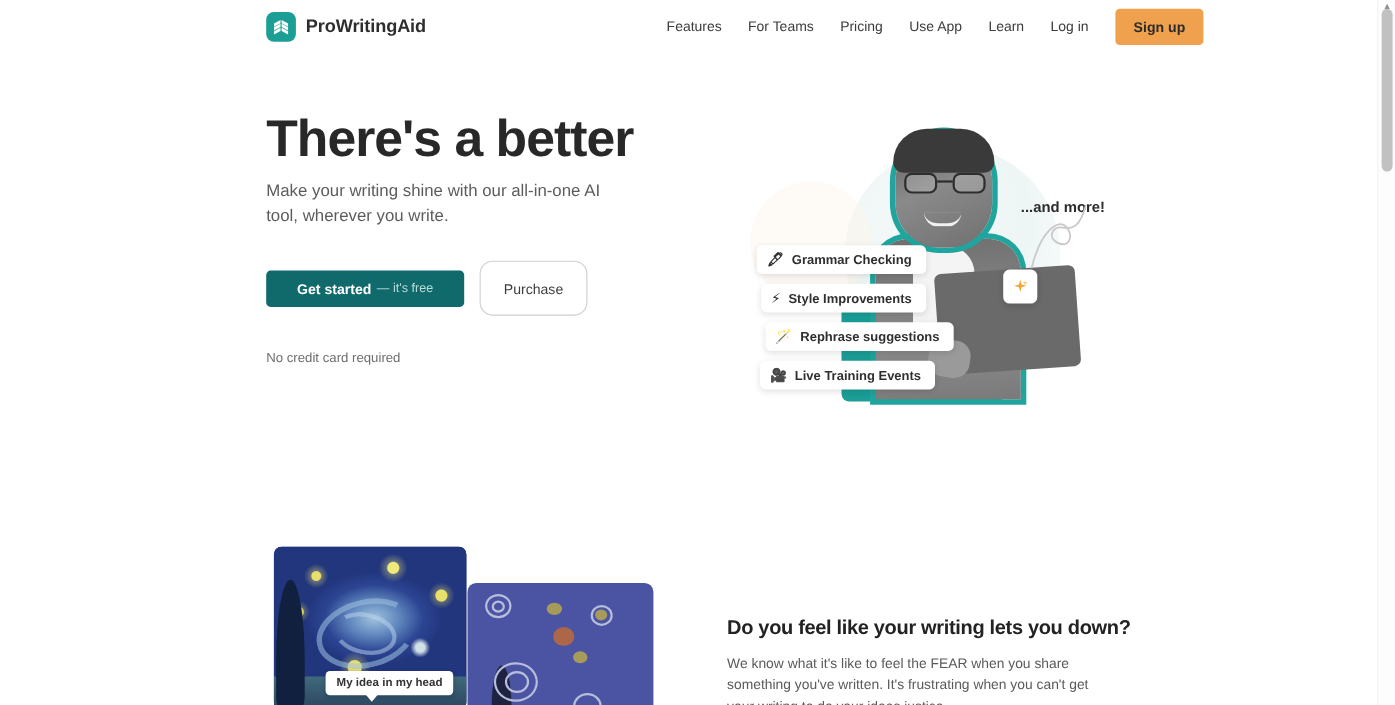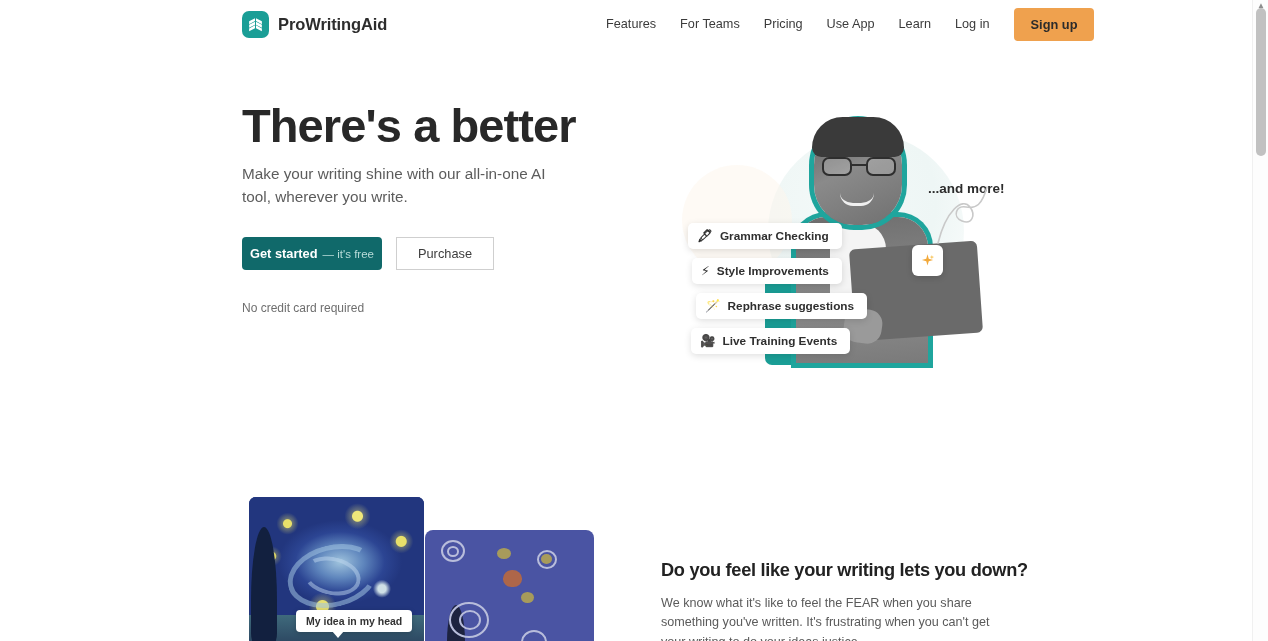--- a/index.html
+++ b/index.html
@@ -143,43 +143,43 @@
     margin-top: 29px;
     display: flex;
     align-items: center;
     gap: 14px;
   }
   .btn-primary {
     background: #10696a;
     color: #ffffff;
     border: none;
     border-radius: 4px;
-    padding: 0 8px;
+    padding: 0 28px;
     height: 33px;
     font-size: 12.8px;
     font-weight: 700;
     cursor: pointer;
     display: inline-flex;
     align-items: center;
     gap: 5px;
     font-family: inherit;
     white-space: nowrap;
   }
   .btn-primary .free {
     font-weight: 400;
     font-size: 11.5px;
     color: #b8dcd9;
   }
   .btn-secondary {
     background: #ffffff;
     color: #3d3d3d;
     border: 1px solid #cfcfcf;
-    border-radius: 0;
+    border-radius: 12px;
     padding: 0 21px;
-    height: 33px;
+    height: 50px;
     font-size: 12.8px;
     cursor: pointer;
     font-family: inherit;
     white-space: nowrap;
   }
   .hero-note {
     margin-top: 31px;
     font-size: 12px;
     color: #6e6e6e;
   }

